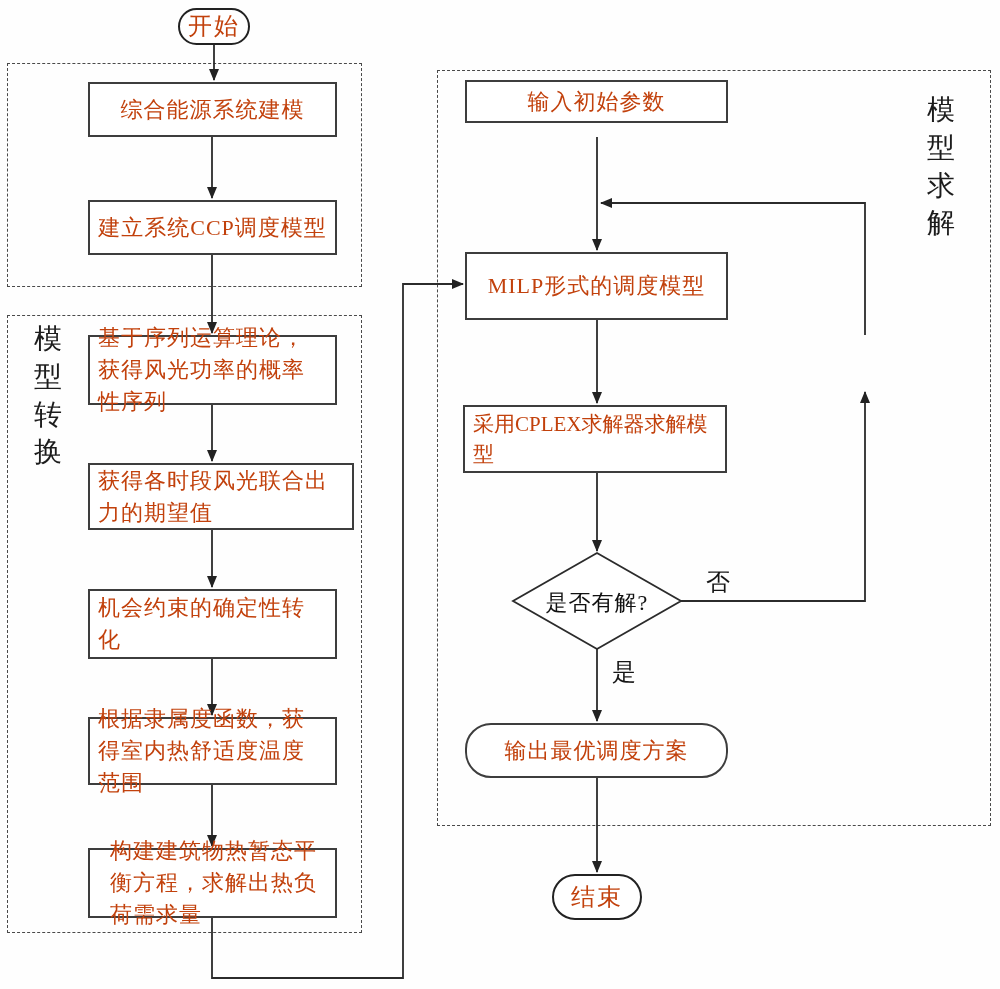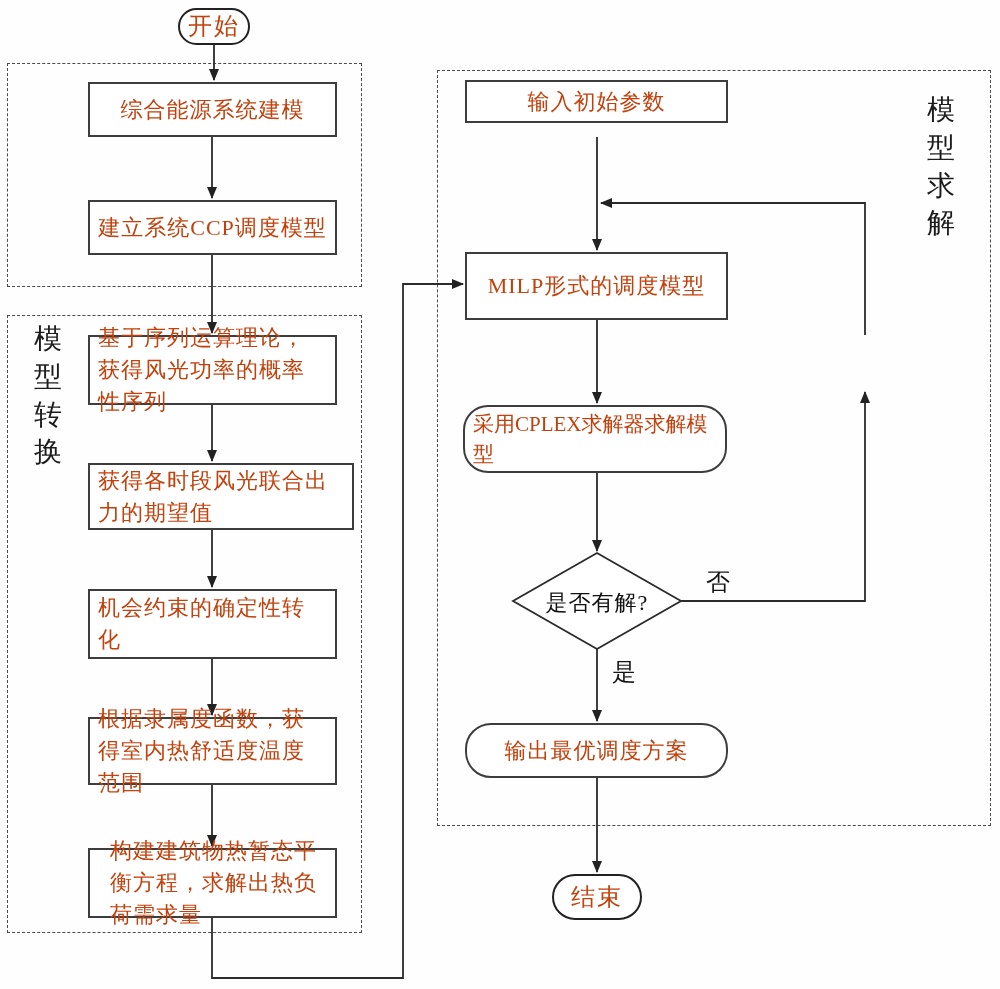--- a/index.html
+++ b/index.html
@@ -55,21 +55,21 @@
     z-index: 3;
     color: #c2410c;
   }
   .stadium {
     border-radius: 24px;
     border: 2px solid #222222;
     font-size: 24px;
     letter-spacing: 2px;
     padding: 0;
   }
-  .tight { letter-spacing: 0; font-size: 21px; border-radius: 25px; }
+  .tight { letter-spacing: 0; font-size: 21px; }
   .flow-label {
     position: absolute;
     font-size: 24px;
     color: #151515;
     z-index: 3;
     background: transparent;
   }
   .diamond-label {
     position: absolute;
     left: 517px; top: 588px;

